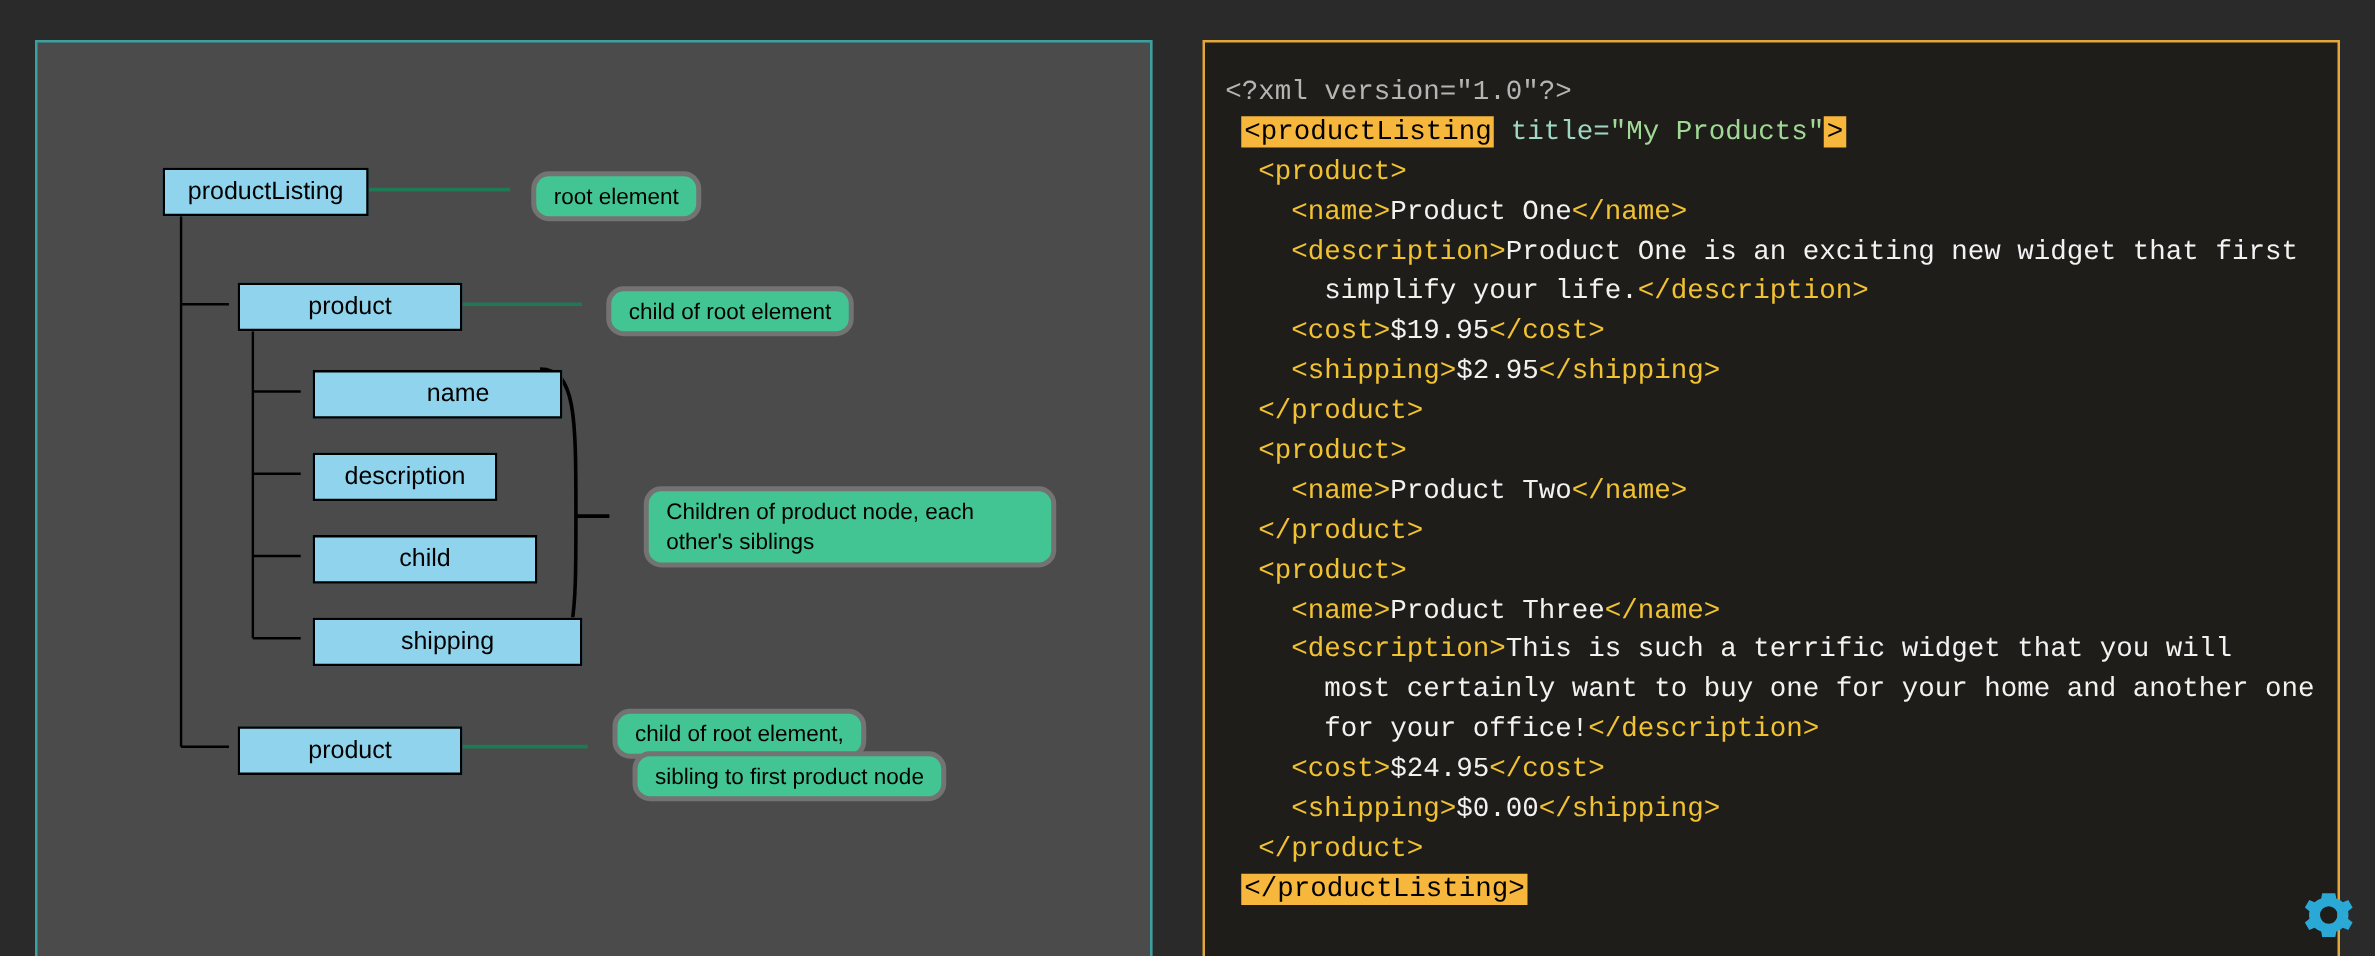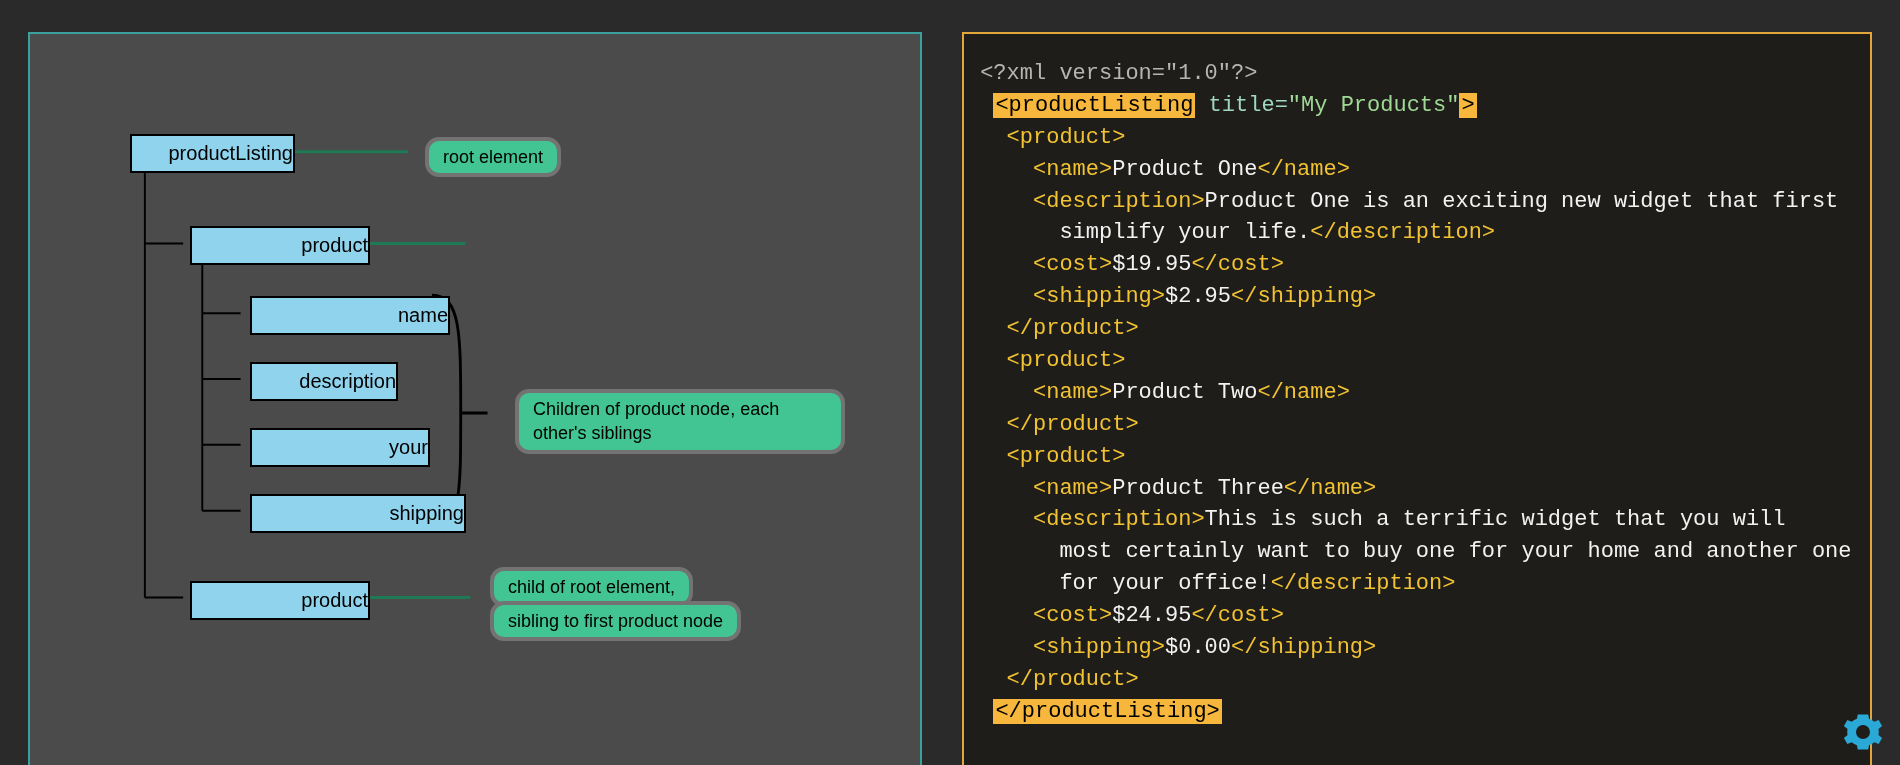--- a/index.html
+++ b/index.html
@@ -32,21 +32,21 @@
     padding: 8px 18px;
     letter-spacing: .5px;
   }
   .tree { position: relative; width: 100%; height: calc(100% - 40px); }
   .node {
     position: absolute;
     background: #8fd3ec;
     border: 2px solid #000;
     color: #000;
     font-size: 20px;
-    text-align: right;
+    text-align: center;
     padding: 6px 0;
   }
   .pill {
     position: absolute;
     background: #42c592;
     border: 4px solid #737373;
     border-radius: 14px;
     color: #000;
     font-size: 18px;
     padding: 4px 14px;
@@ -108,28 +108,29 @@
         <path d="M340 210 H 455" stroke="#1e7a55" stroke-width="3" fill="none"></path>
         <path d="M340 565 H 460" stroke="#1e7a55" stroke-width="3" fill="none"></path>
 
         <path d="M420 262 C 450 262 450 300 450 380 C 450 460 450 496 420 496 M450 380 H 478" stroke="#000" stroke-width="3" fill="none"></path>
       </svg>
 
       <div class="node" style="left:100px; top:100px; width:165px;">productListing</div>
       <div class="node" style="left:160px; top:192px; width:180px;">product</div>
       <div class="node" style="left:220px; top:262px; width:200px;padding-left:33px;">name</div>
       <div class="node" style="left:220px; top:328px; width:148px;">description</div>
-      <div class="node" style="left:220px; top:394px; width:180px;">your</div>
+      <div class="node" style="left:220px; top:394px; width:180px;">child</div>
       <div class="node" style="left:220px; top:460px; width:216px;">shipping</div>
       <div class="node" style="left:160px; top:547px; width:180px;">product</div>
 
       <div class="pill" style="left:395px; top:103px;">root element</div>
+      <div class="pill" style="left:455px; top:195px;">child of root element</div>
       <div class="pill" style="left:485px; top:355px; width:330px;">Children of product node, each other's siblings</div>
       <div class="pill" style="left:460px; top:533px;">child of root element,</div>
-      <div class="pill" style="left:460px; top:567px;">sibling to first product node</div>
+      <div class="pill" style="left:476px; top:567px;">sibling to first product node</div>
     </div>
   </div>
 
   <div class="right-panel"><span class="hl-decl">&lt;?xml version="1.0"?&gt;</span>
  <span class="hl-root"><span>&lt;productListing</span></span><span class="hl-attr"> title=</span><span class="hl-str">"My Products"</span><span class="hl-root">&gt;</span>
 <span class="hl-tag">  &lt;product&gt;</span>
 <span class="hl-tag">    &lt;name&gt;</span><span class="hl-txt">Product One</span><span class="hl-tag">&lt;/name&gt;</span>
 <span class="hl-tag">    &lt;description&gt;</span><span class="hl-txt">Product One is an exciting new widget that first</span>
 <span class="hl-txt">      simplify your life.</span><span class="hl-tag">&lt;/description&gt;</span>
 <span class="hl-tag">    &lt;cost&gt;</span><span class="hl-txt">$19.95</span><span class="hl-tag">&lt;/cost&gt;</span>

